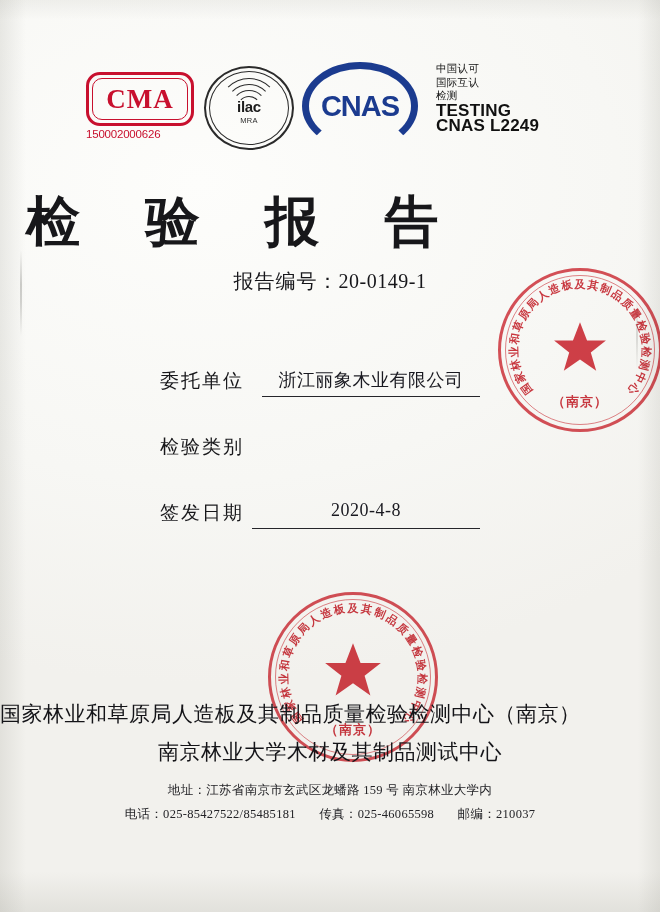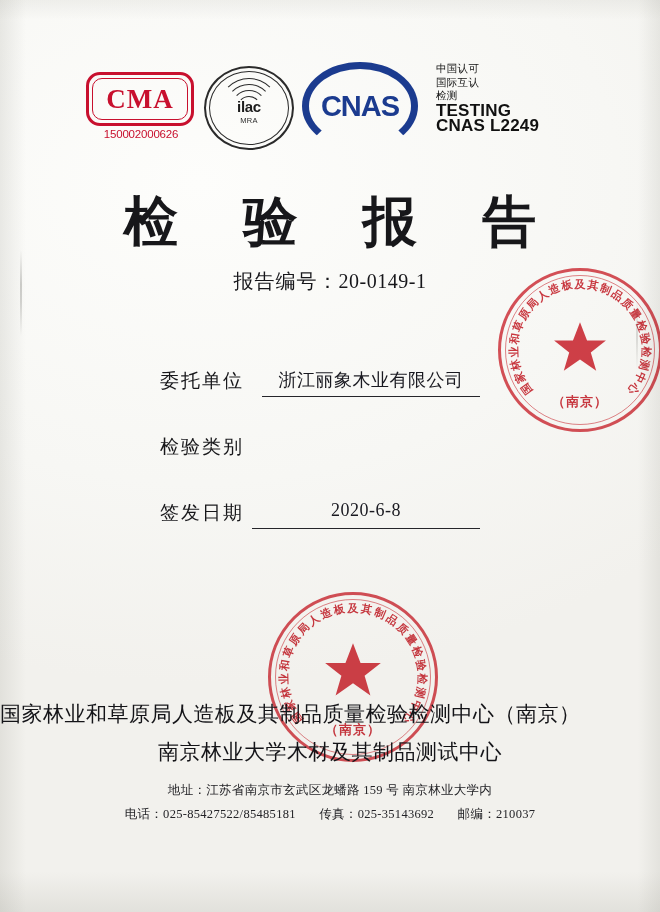--- a/index.html
+++ b/index.html
@@ -93,21 +93,20 @@
     font-family: "Liberation Serif", serif;
     font-weight: bold;
     font-size: 27px;
     letter-spacing: 1px;
   }
   .cma-num {
     position: absolute;
     left: 0;
     top: 56px;
     width: 110px;
-    text-align: center;
     color: #c8102e;
     font-size: 11.5px;
     font-family: "Liberation Sans", sans-serif;
     letter-spacing: -0.2px;
   }
   
   .ilac {
     position: absolute;
     left: 198px;
     top: 8px;
@@ -218,21 +217,20 @@
     line-height: 15px;
     letter-spacing: 0.2px;
   }
 
   
   .doc-title {
     position: absolute;
     top: 186px;
     left: 0;
     width: 660px;
-    text-align: center;
     font-family: "Liberation Serif", serif;
     font-weight: bold;
     font-size: 54px;
     letter-spacing: 26px;
     text-indent: 26px;
     color: #17171a;
   }
   .report-no {
     position: absolute;
     top: 268px;
@@ -468,21 +466,21 @@
     </div>
 
 
     <div class="field-row row-category">
       <div class="field-label">检验类别</div>
     </div>
 
     <div class="field-row row-date">
       <div class="field-label">签发日期</div>
       <div class="field-value-wrap">
-        <span class="field-value">2020-6-8</span>
+        <span class="field-value">2020-4-8</span>
       </div>
     </div>
   </div>
 
   <div class="stamp" id="stamp-top">
     <div class="inner-ring"></div>
     <div class="stamp-ring-text">
         <span style="transform: rotate(-126deg) translate(0px, -66px) translate(-50%, -50%) rotate(0deg); transform-origin: 0px 0px;">国</span>
         <span style="transform: rotate(-114.545deg) translate(0px, -66px) translate(-50%, -50%) rotate(0deg); transform-origin: 0px 0px;">家</span>
         <span style="transform: rotate(-103.091deg) translate(0px, -66px) translate(-50%, -50%) rotate(0deg); transform-origin: 0px 0px;">林</span>
@@ -548,18 +546,18 @@
       </svg>
     </div>
     <div class="stamp-bottom-text" style="bottom:20px;">（南京）</div>
   </div>
 
   <div class="org1">国家林业和草原局人造板及其制品质量检验检测中心（南京）</div>
   <div class="org2">南京林业大学木材及其制品测试中心</div>
   <div class="addr">地址：江苏省南京市玄武区龙蟠路 159 号 南京林业大学内</div>
   <div class="contact">
     <span>电话：025-85427522/85485181</span>
-    <span>传真：025-35143692</span>
+    <span>传真：025-46065598</span>
     <span>邮编：210037</span>
   </div>
 
   <div class="noise"></div>
 </div>
 
 </body></html>

